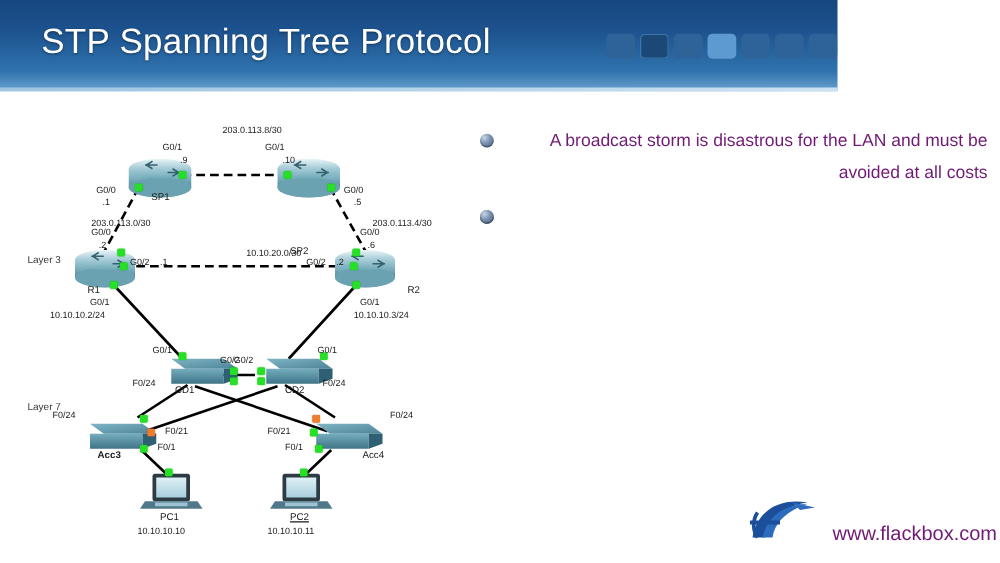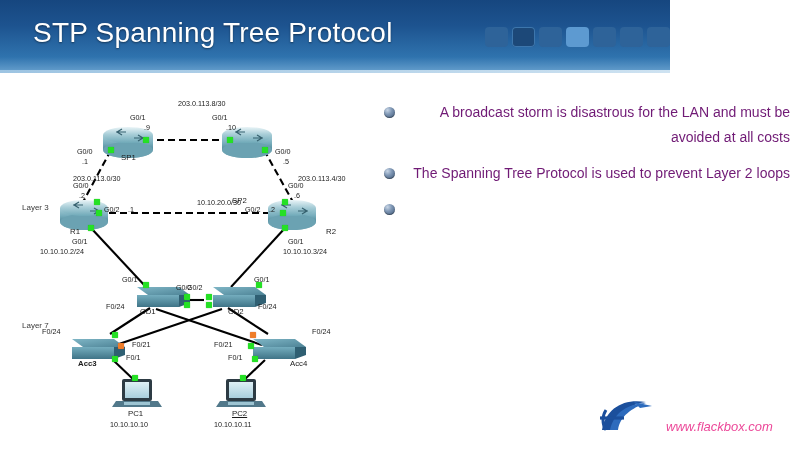--- a/index.html
+++ b/index.html
@@ -40,21 +40,21 @@
   .led{position:absolute;width:6px;height:6px;border-radius:1px;
        background:#25e025;box-shadow:0 0 1px #0a0;}
   .led.amber{background:#ef7d2a;box-shadow:0 0 1px #a44;}
 
   
   #logo{position:absolute;right:14px;bottom:12px;width:190px;height:46px;}
   #logoMark{position:absolute;left:0;top:4px;}
   #logoText{position:absolute;left:68px;top:6px;font-size:21px;letter-spacing:2.4px;
       font-weight:bold;color:#111;line-height:21px;}
   #logoText .blue{color:#1b4f9c;}
-  #logoUrl{position:absolute;left:70px;top:27px;font-size:13px;color:#ec4899;font-style:italic;}
+  #logoUrl{position:absolute;left:70px;top:27px;font-size:16px;color:#701a75;}
 </style>
 </head>
 <body>
 
 <div id="slide">
 
   <div id="header">
     <div id="title">STP Spanning Tree Protocol</div>
     <div id="squares">
       <div class="sq"></div>
@@ -67,21 +67,20 @@
     </div>
   </div>
 
   <div id="bullets">
     <div class="bullet">
       <span class="dot"></span>
       <span>A broadcast storm is disastrous for the LAN and must be avoided at all costs</span>
     </div>
     <div class="bullet">
       <span class="dot"></span>
-      <span>The Spanning Tree Protocol is used to prevent Layer 2 loops</span>
     </div>
     <div class="bullet">
       <span class="dot"></span>
     </div>
   </div>
 
   <div id="diagram">
 
     <svg width="372" height="360" viewBox="0 0 372 360">
       <defs>

